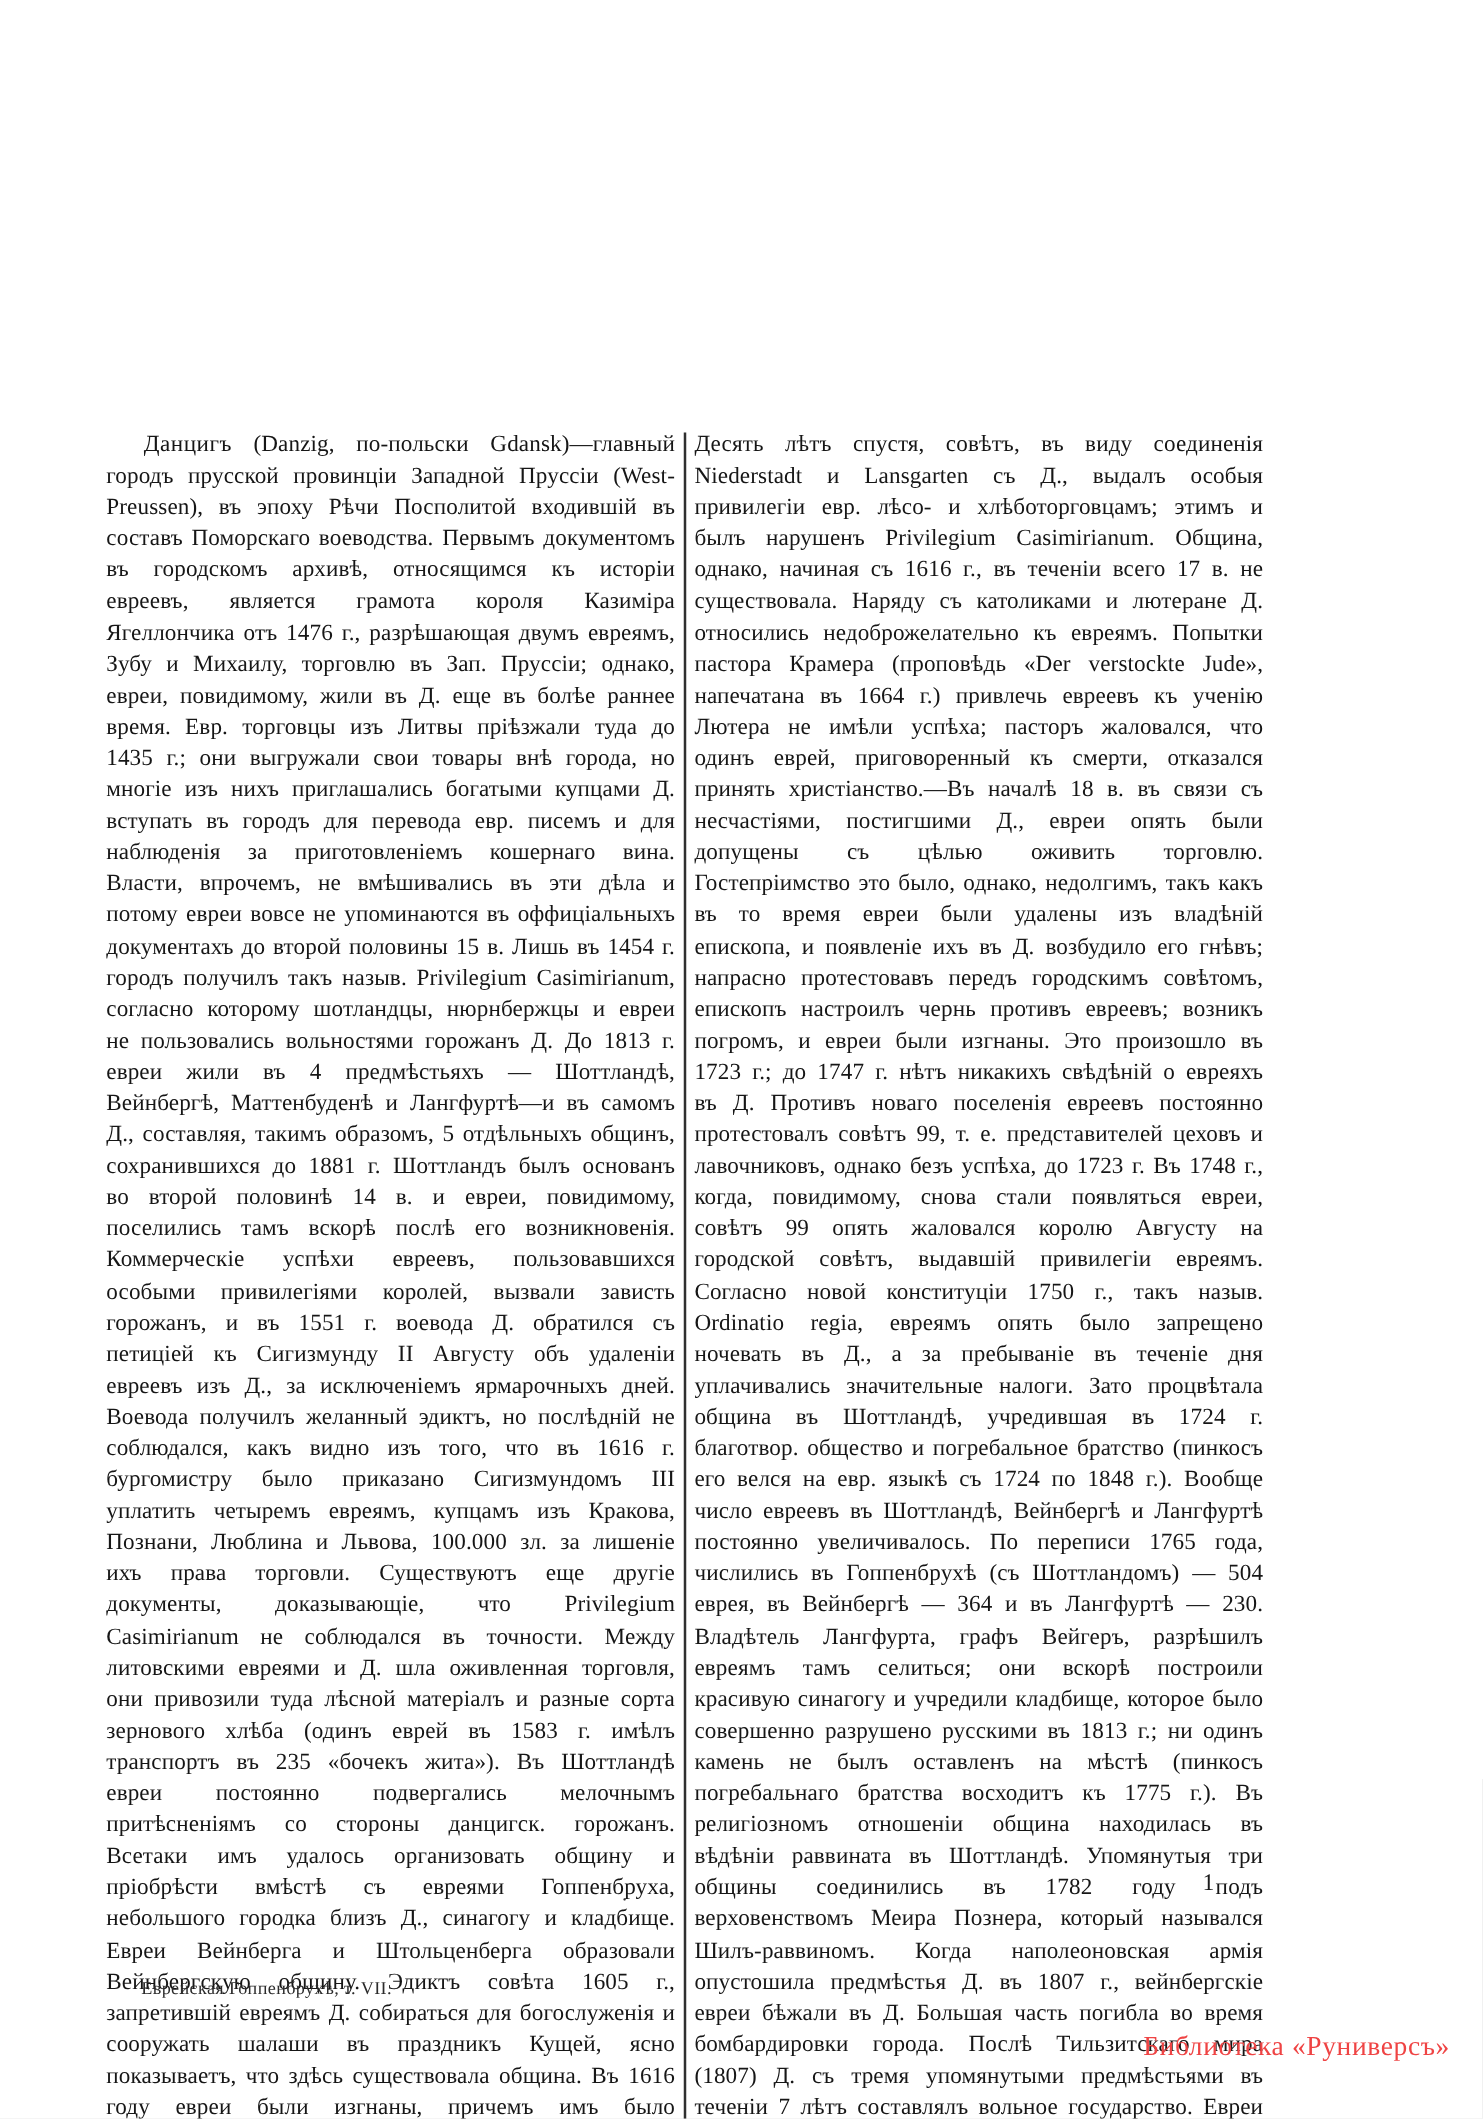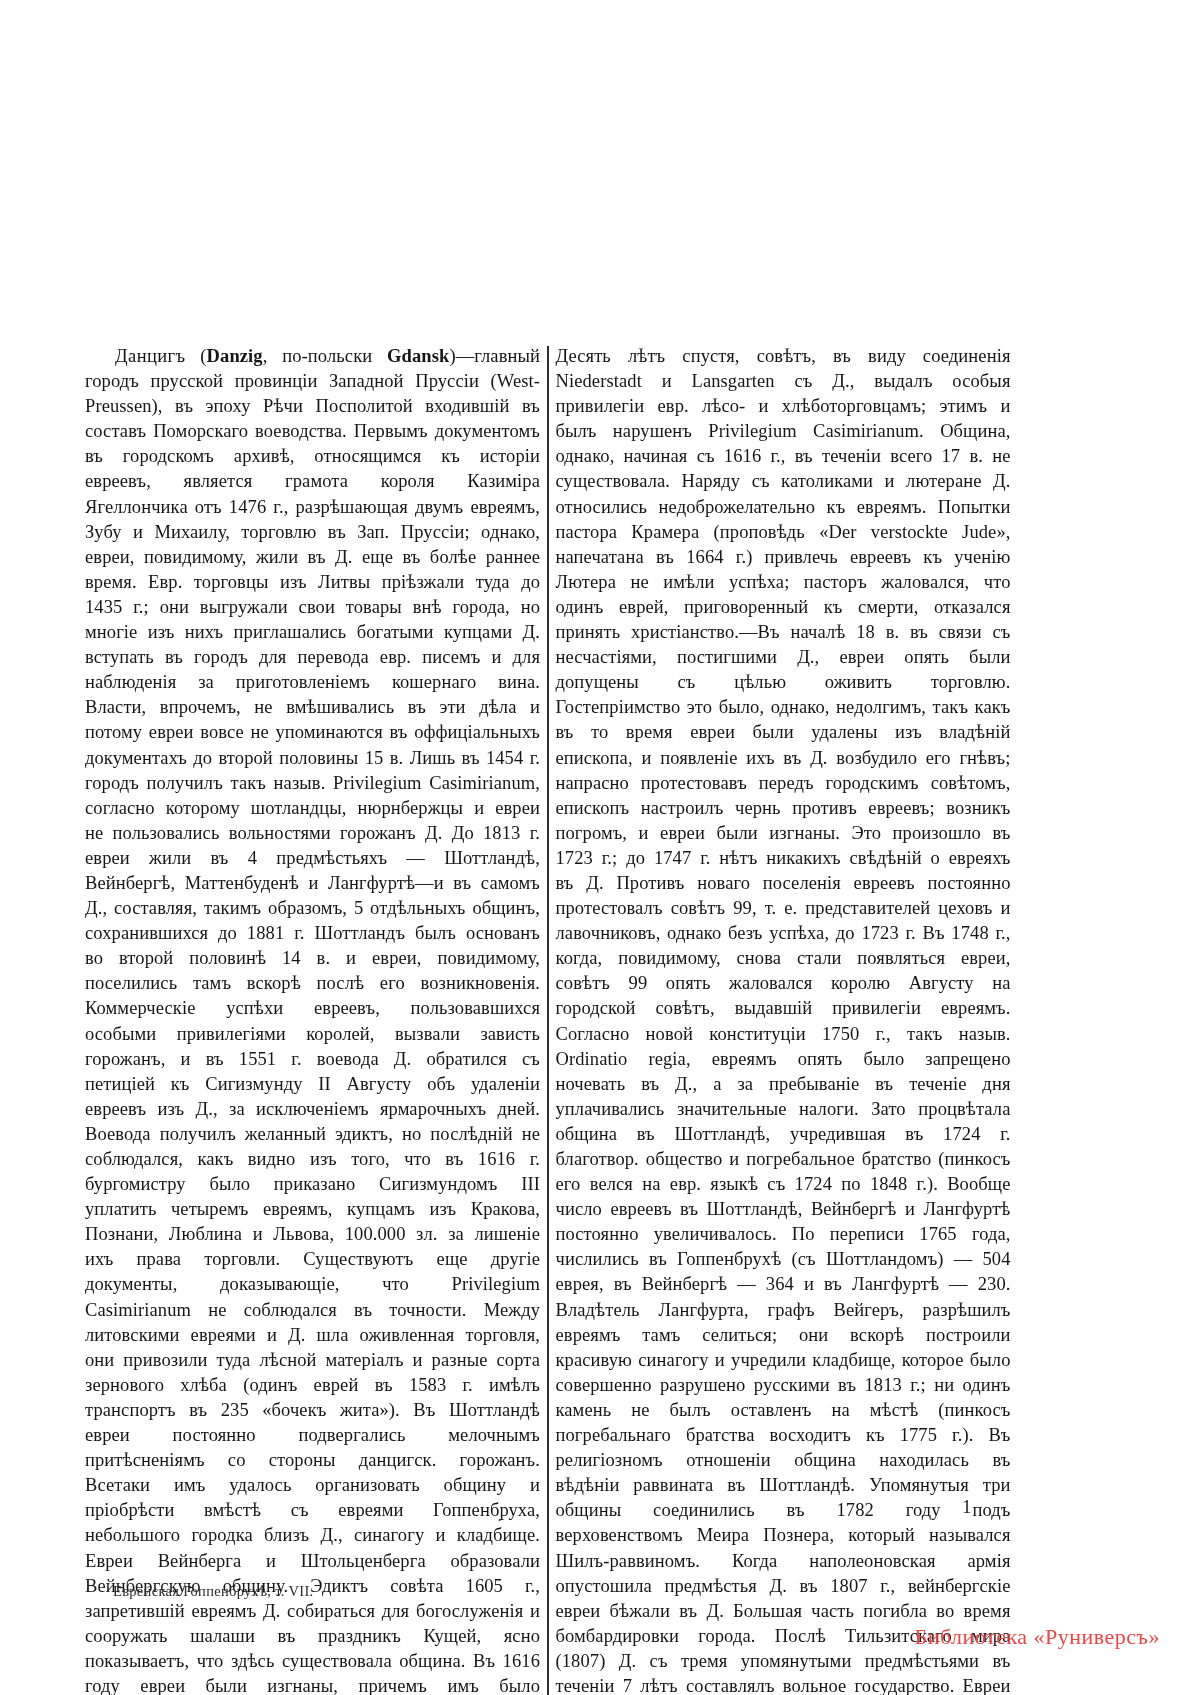--- a/index.html
+++ b/index.html
@@ -40,21 +40,21 @@
     -webkit-hyphens: auto;
   }
   .column p.lead {
     text-indent: 30px;
   }
   .headword {
     font-weight: normal;
     letter-spacing: 0.4px;
   }
   .latin {
-    font-weight: bold;
+    font-weight: normal;
   }
   .divider {
     flex: 0 0 1.5px;
     width: 1.5px;
     background: #2f2f2f;
     margin: 2px 7px 0 7px;
     min-height: 1228px;
   }
   .imprint {
     position: absolute;

